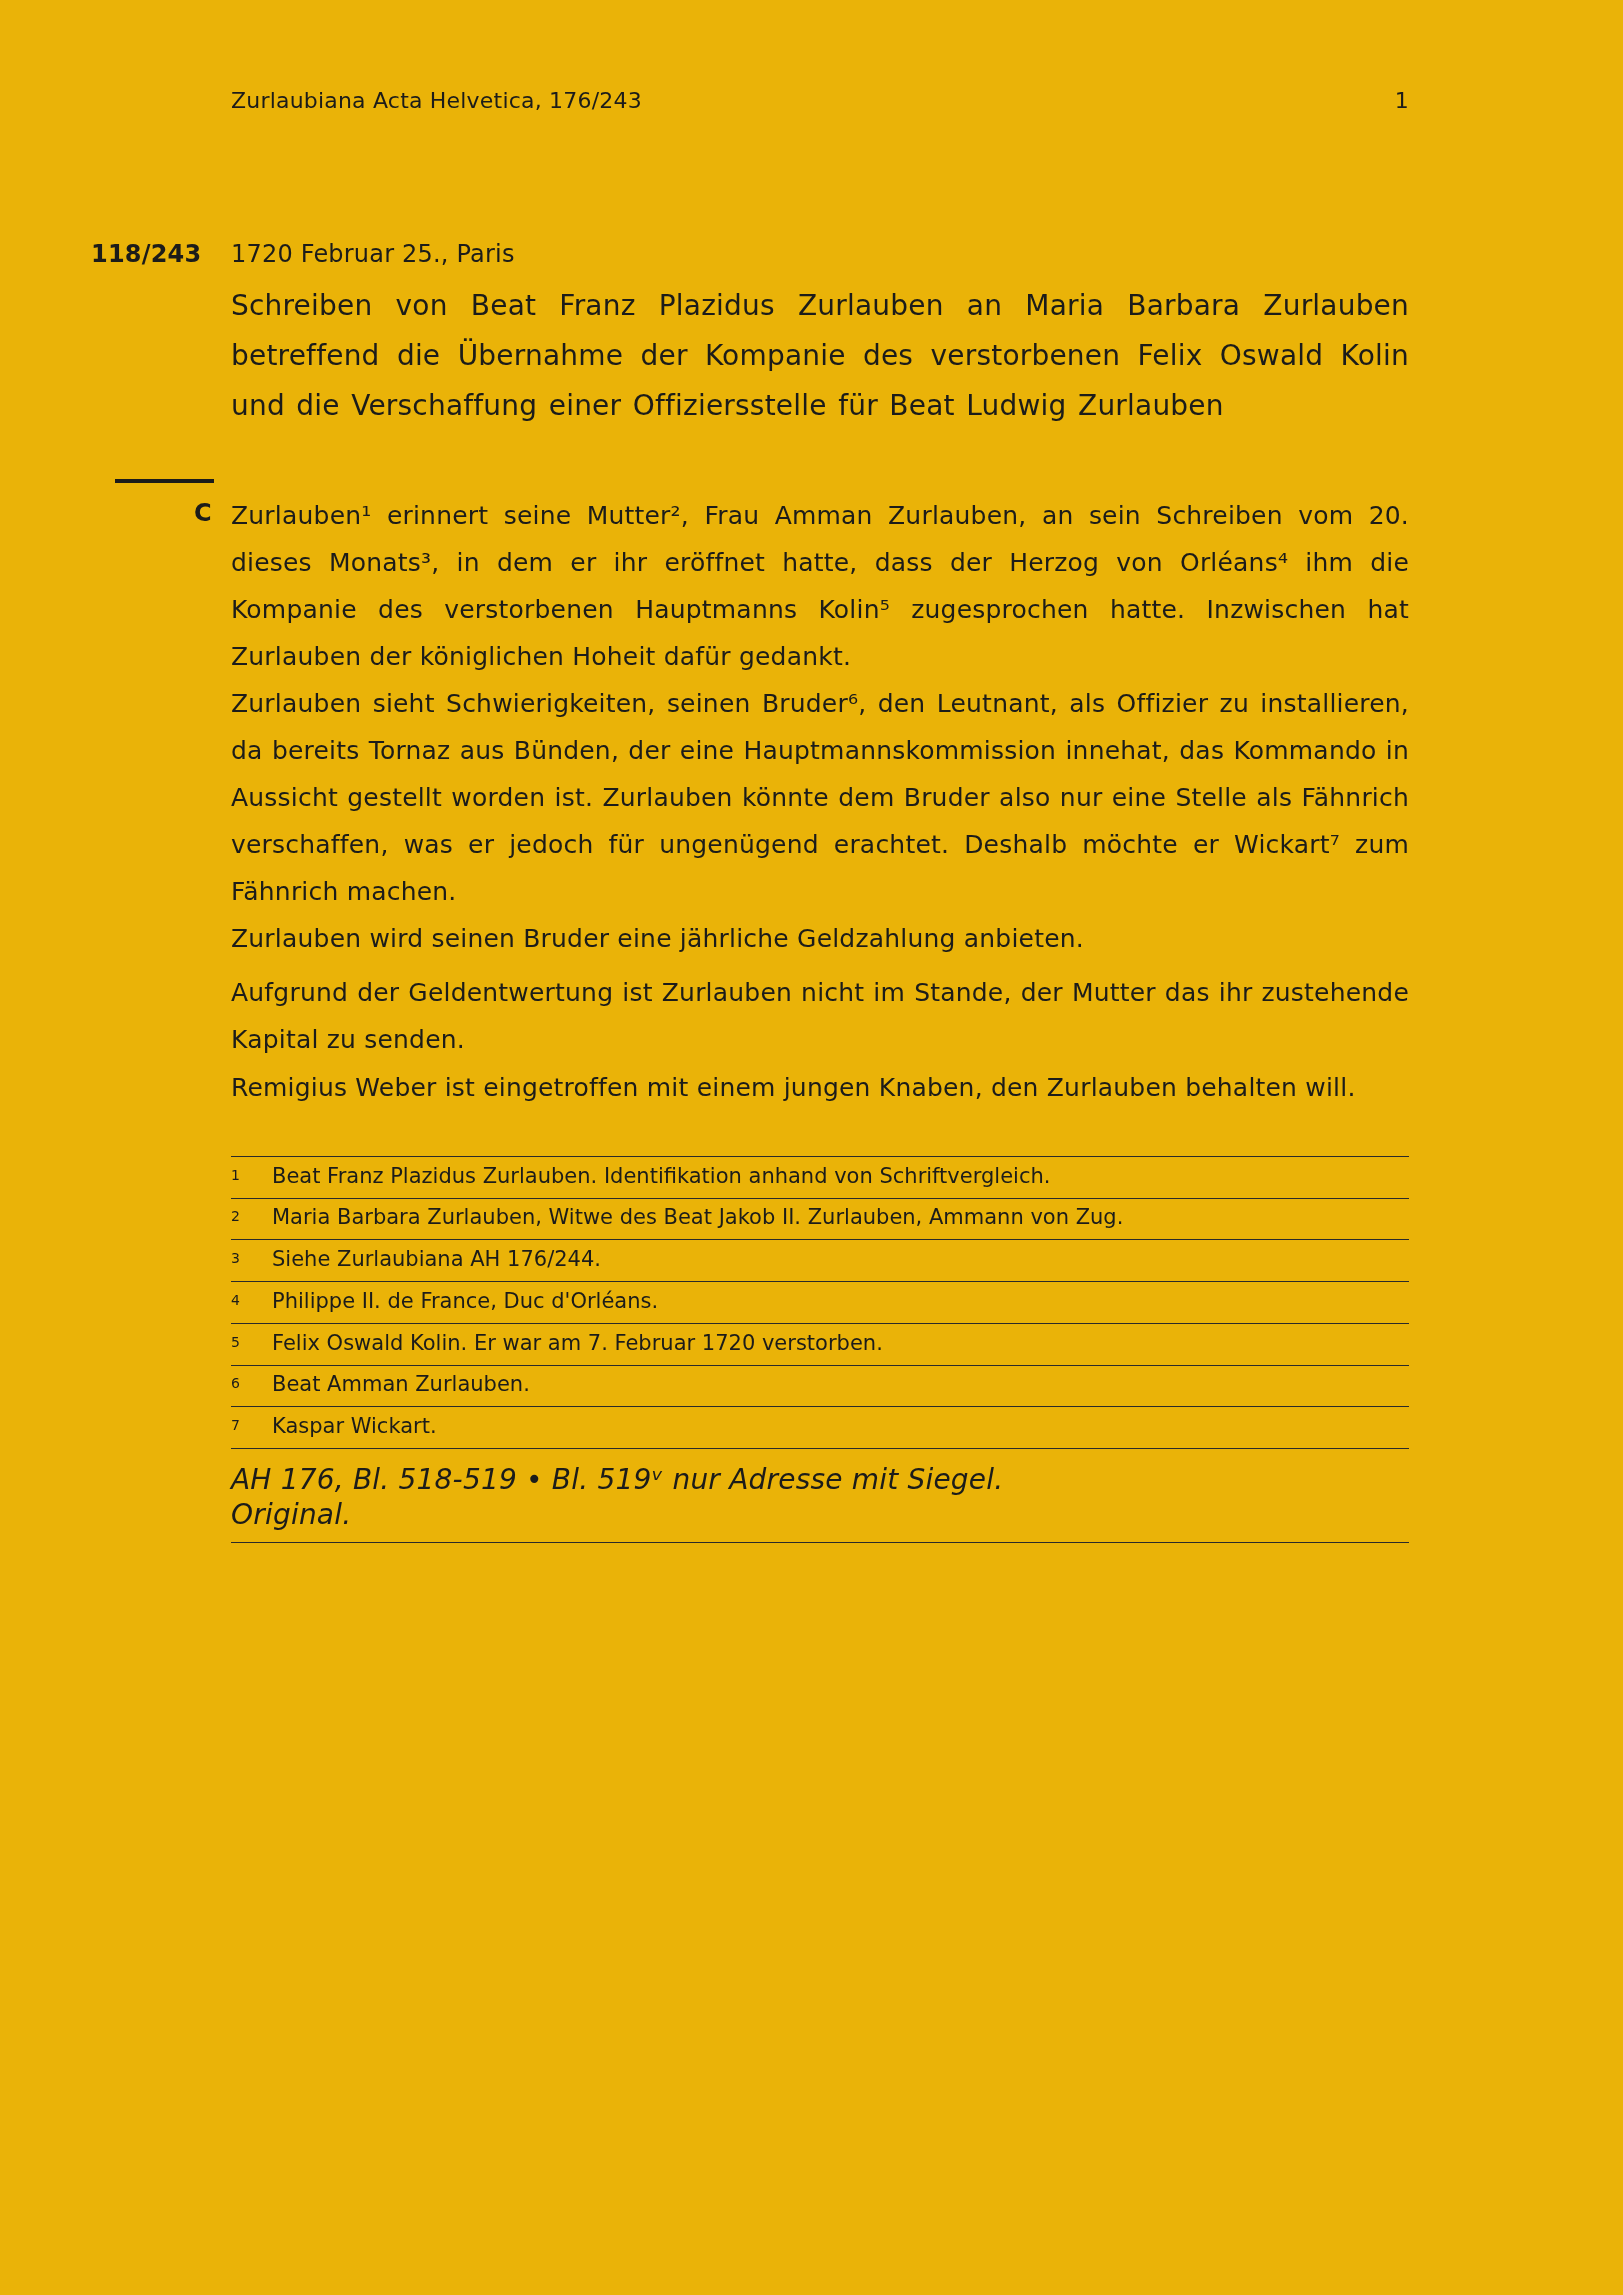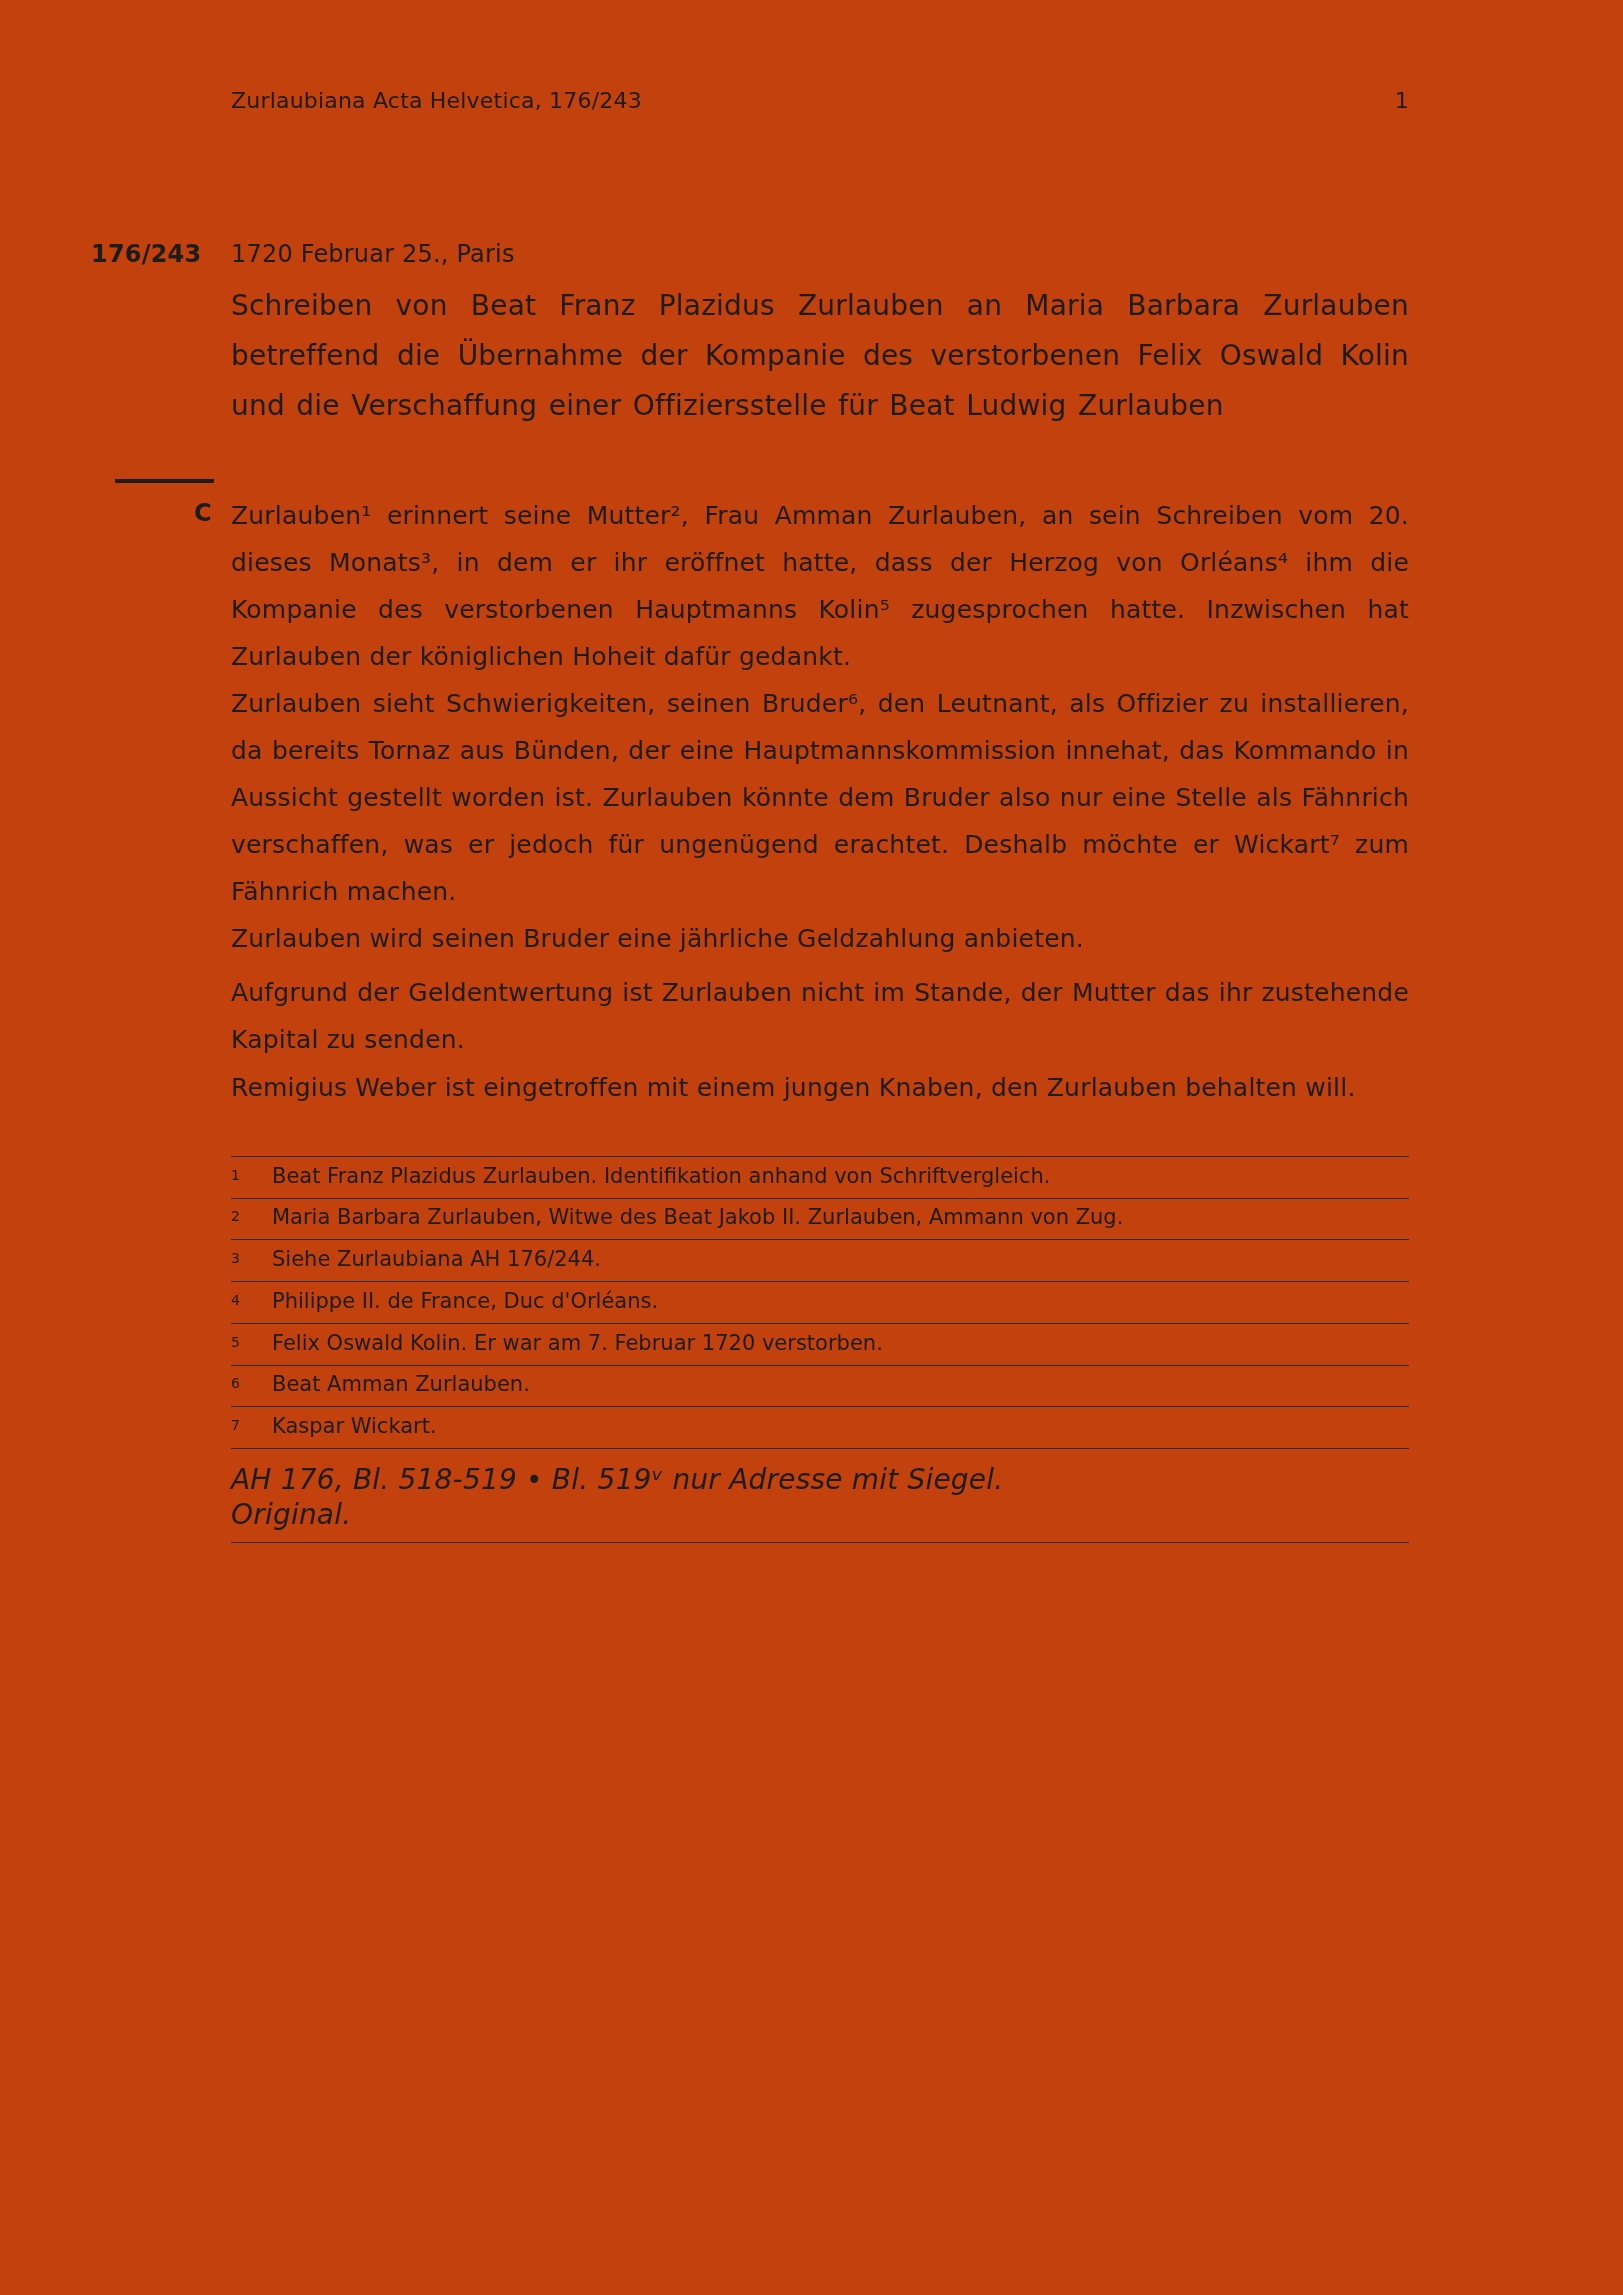--- a/index.html
+++ b/index.html
@@ -4,21 +4,21 @@
 <style>
   html, body {
     margin: 0;
     padding: 0;
     background: #ffffff;
   }
   .page {
     position: relative;
     width: 1623px;
     height: 2295px;
-    background: #c2410c;
+    background: #eab308;
     font-family: "DejaVu Sans", "Liberation Sans", sans-serif;
     color: #1c1c1a;
     box-sizing: border-box;
     padding: 88px 214px 0 231px;
   }
   
   .header {
     display: flex;
     justify-content: space-between;
     align-items: baseline;
@@ -112,21 +112,21 @@
 <body>
 
 <div class="page">
 
   <div class="header">
     <span>Zurlaubiana Acta Helvetica, 176/243</span>
     <span>1</span>
   </div>
 
   <div class="entry-header">
-    <span class="entry-number">176/243</span>
+    <span class="entry-number">118/243</span>
     <span class="entry-date">1720 Februar 25., Paris</span>
   </div>
 
   <h1 class="entry-title">Schreiben von Beat Franz Plazidus Zurlauben an Maria Barbara Zurlauben betreffend die Übernahme der Kompanie des verstorbenen Felix Oswald Kolin und die Verschaffung einer Offiziersstelle für Beat Ludwig Zurlauben</h1>
 
   <div class="body">
     <div class="section-rule"></div>
     <span class="section-marker">C</span>
     <p class="para">Zurlauben¹ erinnert seine Mutter², Frau Amman Zurlauben, an sein Schreiben vom 20. dieses Monats³, in dem er ihr eröffnet hatte, dass der Herzog von Orléans⁴ ihm die Kompanie des verstorbenen Hauptmanns Kolin⁵ zugesprochen hatte. Inzwischen hat Zurlauben der königlichen Hoheit dafür gedankt.</p>
     <p class="para">Zurlauben sieht Schwierigkeiten, seinen Bruder⁶, den Leutnant, als Offizier zu installieren, da bereits Tornaz aus Bünden, der eine Hauptmannskommission innehat, das Kommando in Aussicht gestellt worden ist. Zurlauben könnte dem Bruder also nur eine Stelle als Fähnrich verschaffen, was er jedoch für ungenügend erachtet. Deshalb möchte er Wickart⁷ zum Fähnrich machen.</p>

